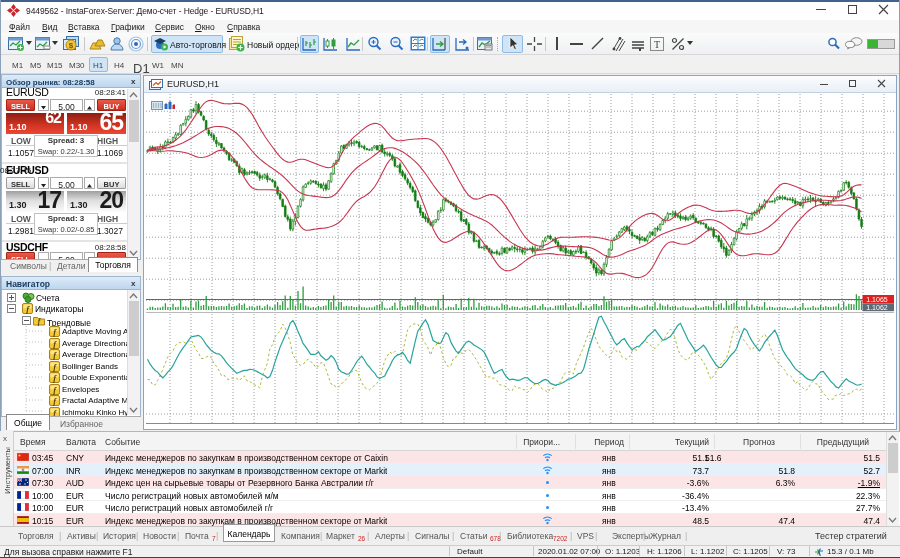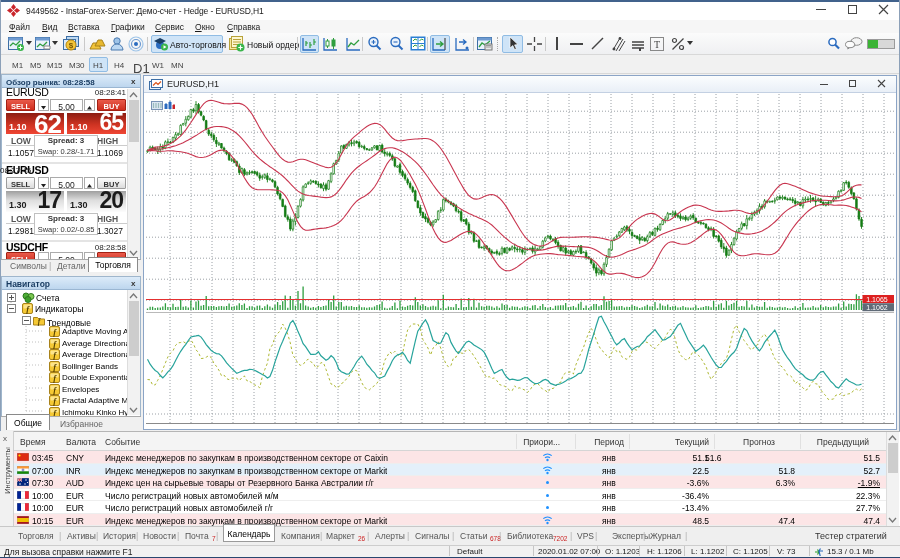--- a/index.html
+++ b/index.html
@@ -238,31 +238,31 @@
 <div class="spin" style="left:38px;top:99px;width:11px;height:12px;padding-top:2.5px"><svg width="5" height="4" viewBox="0 0 5 4">
       <path d="M0 0 h5 l-2.5 3.5 z" fill="#222"></path>
     </svg></div>
 <div class="spin" style="left:50px;top:99px;width:33px;height:12px;padding-top:1.5px;font-size:8.5px">5.00</div>
 <div class="spin" style="left:84px;top:99px;width:11px;height:12px;padding-top:2.5px"><svg width="5" height="4" viewBox="0 0 5 4">
       <path d="M0 3.5 h5 l-2.5 -3.5 z" fill="#222"></path>
     </svg></div>
 <div class="redbtn" style="left:97px;top:99px;width:29px;height:12px;padding-top:2px">BUY</div>
 <div class="redpanel" style="left:6px;top:113px;width:58px;height:21px">
     <span style="position:absolute;left:3px;bottom:2px;font-size:9px;font-weight:bold">1.10</span>
-    <span style="position:absolute;right:3px;top:-4px;font-size:26px;font-weight:bold;letter-spacing:-1px">62</span>
+    <span style="position:absolute;right:3px;top:-4px;font-size:16px;font-weight:bold;letter-spacing:-1px">62</span>
   </div>
 <div class="redpanel" style="left:67px;top:113px;width:59px;height:21px">
     <span style="position:absolute;left:3px;bottom:2px;font-size:9px;font-weight:bold">1.10</span>
     <span style="position:absolute;right:3px;top:-4px;font-size:23px;font-weight:bold;letter-spacing:-1px">65</span>
   </div>
 <div class="lowhigh" style="left:11px;top:136px">LOW</div>
 <div class="lowhigh" style="left:97px;top:136px">HIGH</div>
 <div class="abs" style="left:34px;top:135px;width:64px;height:22px;border:1px solid #c0c0c0;background:#fff"></div>
 <div class="abs" style="left:34px;top:136px;width:64px;text-align:center;font-size:8px;font-weight:bold;color:#333;white-space:nowrap">Spread: 3</div>
-<div class="abs" style="left:34px;top:147px;width:64px;text-align:center;font-size:7.5px;color:#333;white-space:nowrap">Swap: 0.28/-1.71</div>
+<div class="abs" style="left:34px;top:147px;width:64px;text-align:center;font-size:7.5px;color:#333;white-space:nowrap">Swap: 0.22/-1.30</div>
 <div class="abs" style="left:6px;top:145px;width:28px;height:1px;background:#ccc"></div>
 <div class="abs" style="left:99px;top:145px;width:28px;height:1px;background:#ccc"></div>
 <div class="val" style="left:8px;top:148px">1.1057</div>
 <div class="val" style="left:97px;top:148px">1.1069</div>
 <div class="abs" style="left:2px;top:162px;width:125px;height:2px;background:#e4e4e4"></div>
 <div class="abs" style="left:6px;top:164px;font-size:10.5px;font-weight:bold;color:#000;letter-spacing:-0.3px">EURUSD</div>
 <div class="abs" style="left:0;top:166px;width:126px;font-size:8px;color:#222">08:27:45</div>
 <div class="greybtn" style="left:6px;top:177px;width:29px;height:12px;padding-top:2px">SELL</div>
 <div class="spin" style="left:38px;top:177px;width:11px;height:12px;padding-top:2.5px"><svg width="5" height="4" viewBox="0 0 5 4">
       <path d="M0 0 h5 l-2.5 3.5 z" fill="#222"></path>
@@ -492,21 +492,21 @@
   </svg>
 <div class="trow" style="left:32px;top:465.5px">07:00</div>
 <div class="trow" style="left:66px;top:465.5px">INR</div>
 <div class="trow" style="left:105px;top:465.5px;max-width:405px;overflow:hidden">Индекс менеджеров по закупкам в производственном секторе от Markit</div>
 <svg class="ico" style="left:542px;top:465.5px" width="11" height="9" viewBox="0 0 11 9">
     <circle cx="5.5" cy="7" r="1.2" fill="#1e90ff"></circle>
     <path d="M3 4.8 a4 4 0 0 1 5 0" stroke="#1e90ff" stroke-width="1.2" fill="none"></path>
     <path d="M1.3 2.6 a6.5 6.5 0 0 1 8.4 0" stroke="#1e90ff" stroke-width="1.2" fill="none"></path>
   </svg>
 <div class="trow" style="left:602px;top:465.5px">янв</div>
-<div class="trow" style="left:619px;top:465.5px;width:90px;text-align:right">22.5</div>
+<div class="trow" style="left:619px;top:465.5px;width:90px;text-align:right">73.7</div>
 <div class="trow" style="left:705px;top:465.5px;width:90px;text-align:right">51.8</div>
 <div class="trow" style="left:790px;top:465.5px;width:90px;text-align:right;">52.7</div>
 <div class="abs" style="left:14px;top:476.0px;width:872px;height:12.5px;background:#fce5e6;border-bottom:1px solid #eeeeee"></div>
 <svg class="ico" style="left:17px;top:478.2px" width="12" height="8" viewBox="0 0 12 8">
     <rect width="12" height="8" fill="#00247d"></rect>
     <path d="M0 0 L5 3.5 M5 0 L0 3.5" stroke="#fff" stroke-width="1"></path>
     <path d="M0 0 L5 3.5 M5 0 L0 3.5" stroke="#cf142b" stroke-width="0.4"></path>
     <path d="M2.5 0 V3.5 M0 1.75 H5" stroke="#fff" stroke-width="1.2"></path>
     <path d="M2.5 0 V3.5 M0 1.75 H5" stroke="#cf142b" stroke-width="0.6"></path>
     <circle cx="9" cy="2" r="0.7" fill="#fff"></circle>

